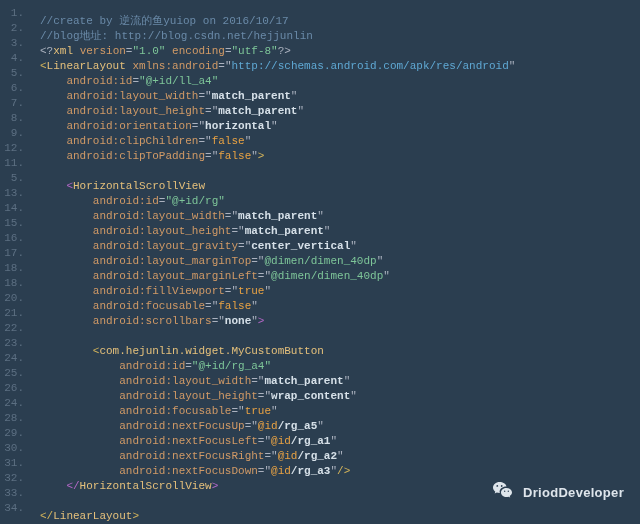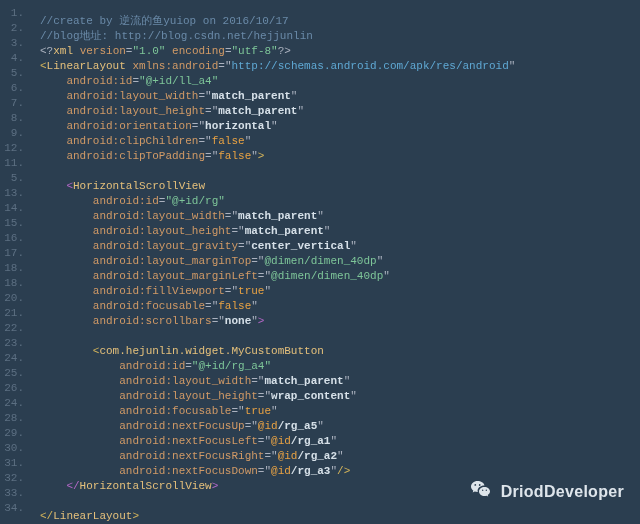--- a/index.html
+++ b/index.html
@@ -45,21 +45,21 @@
 
 .watermark {
   position: absolute;
   right: 16px;
   bottom: 18px;
   display: flex;
   align-items: center;
   gap: 8px;
   color: #e8eef4;
   font-family: -apple-system, Arial, sans-serif;
-  font-size: 16px;
+  font-size: 13px;
   font-weight: 600;
   letter-spacing: 0.3px;
   opacity: 0.95;
   pointer-events: none;
 }
 .watermark svg { width: 24px; height: 24px; }
 </style>
 </head>
 <body>
 

